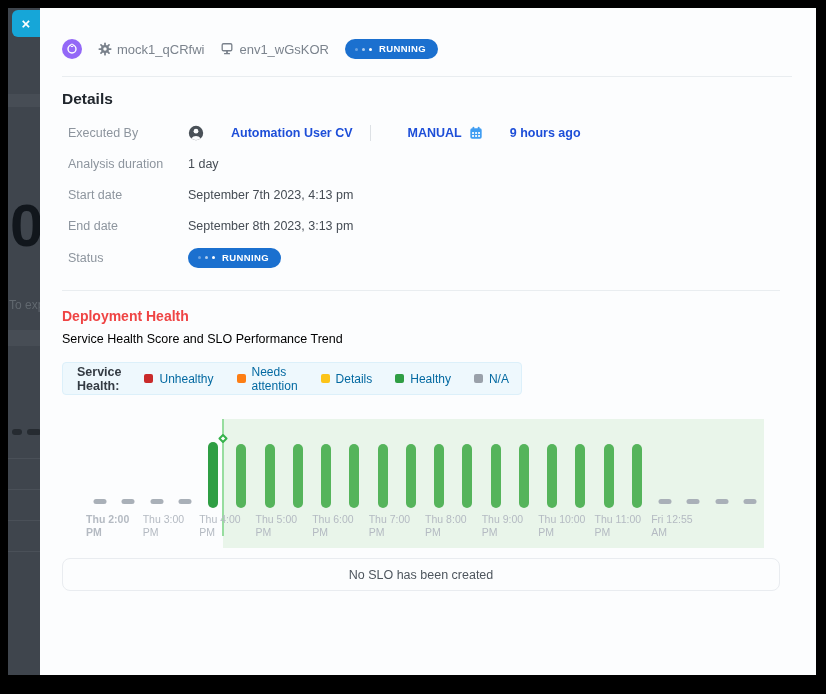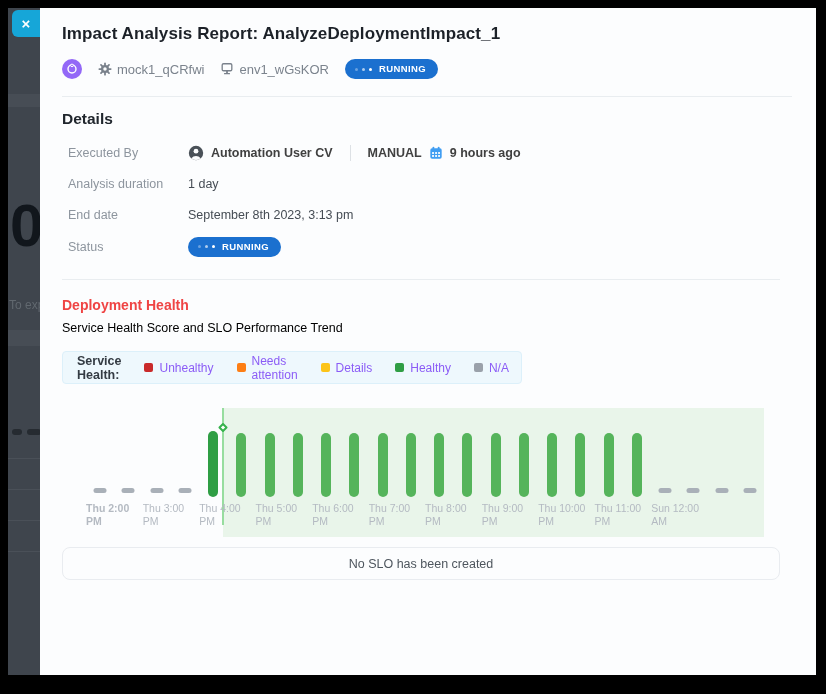--- a/index.html
+++ b/index.html
@@ -50,42 +50,42 @@
     background:#9368f7; display:flex; align-items:center; justify-content:center;
   }
   .divider { height:1px; background:#e9edf0; margin:17px 22px 0 22px; }
 
   .content { padding:13px 36px 0 22px; }
   .section-h2 { font-size:15.5px; font-weight:700; color:#20262d; margin-bottom:9px; }
 
   .detail-row { display:flex; align-items:center; min-height:31px; padding-left:6px; }
   .dlabel { width:120px; flex:none; font-size:12.5px; color:#8d959e; }
   .dvalue { font-size:12.5px; color:#454c54; display:flex; align-items:center; gap:7px; }
-  .dvalue .strong { color:#404040; font-weight:700; }
+  .dvalue .strong { color:#1d4ed8; font-weight:700;margin-left:20px; }
   .vsep { width:1px; height:16px; background:#dde1e5; margin:0 10px; }
 
   .badge {
     display:inline-flex; align-items:center; gap:2px;
     background:#1b70cf; border-radius:12px; padding:4px 12px 4px 10px;
     color:#fff; font-size:9.5px; font-weight:700; letter-spacing:.4px;
     line-height:12px; white-space:nowrap;
   }
   .badge i { width:3px; height:3px; border-radius:50%; background:#fff; display:inline-block; margin-right:2px; }
   .badge i.d1 { opacity:.35; } .badge i.d2 { opacity:.65; } .badge i.d3 { opacity:1; margin-right:5px; }
 
   .dh-h3 { font-size:14px; font-weight:700; color:#ef4444; margin-top:17px; }
   .dh-sub { font-size:12.5px; color:#000000; margin-top:8px; }
 
   .legend {
     margin-top:16px; width:460px; height:33px;
     background:#eef8fd; border:1px solid #dcf0fa; border-radius:4px;
     display:flex; align-items:center; padding:0 14px; gap:23px;
   }
   .legend-title { font-size:12.5px; font-weight:700; color:#343b43; }
-  .legend-item { display:flex; align-items:center; gap:6px; font-size:12px; color:#8b5cf6; }
+  .legend-item { display:flex; align-items:center; gap:6px; font-size:12px; color:#0369a1; }
   .swatch { width:9px; height:9px; border-radius:2px; flex:none; }
 
   
   .chart { position:relative; height:137px; margin-top:16px; }
   .plot  { position:absolute; left:24px; right:16px; top:0; bottom:0; }
   .region { position:absolute; top:8px; bottom:0; right:0; background:#e9f5ea; z-index:0; }
   .bar {
     position:absolute; bottom:40px; width:10px; border-radius:5px;
     transform:translateX(-50%); z-index:1;
   }
@@ -129,21 +129,20 @@
     <div class="bd-row" style="top:512px;"></div>
     <div class="bd-row" style="top:543px;"></div>
   </div>
 
   <div class="drawer">
     <button class="close-btn">
       <span>×</span>
     </button>
 
     <div class="drawer-header">
-      <div class="page-title">Impact Analysis Report: AnalyzeDeploymentImpact_1</div>
       <div class="meta-row">
         <span class="avatar">
           <svg width="12" height="12" viewBox="0 0 12 12">
             <circle cx="6" cy="6" r="4" fill="none" stroke="#fff" stroke-width="1.4"></circle>
             <circle cx="6" cy="2.4" r="1.3" fill="#9368f7" stroke="#fff" stroke-width="1"></circle>
           </svg>
         </span>
         <span class="meta-item">
           <svg width="14" height="14" viewBox="0 0 16 16">
             <g fill="#79818b">
@@ -201,20 +200,24 @@
               <rect x="7" y="10.4" width="2.2" height="2" fill="#fff"></rect>
               <rect x="10.4" y="10.4" width="2.2" height="2" fill="#fff"></rect>
           </svg>
           <span class="strong">9 hours ago</span>
         </span>
       </div>
 
       <div class="detail-row">
         <span class="dlabel">Analysis duration</span>
         <span class="dvalue">1 day</span>
+      </div>
+      <div class="detail-row">
+        <span class="dlabel">Start date</span>
+        <span class="dvalue">September 7th 2023, 4:13 pm</span>
       </div>
       <div class="detail-row">
         <span class="dlabel">End date</span>
         <span class="dvalue">September 8th 2023, 3:13 pm</span>
       </div>
       <div class="detail-row" style="min-height:33px;">
         <span class="dlabel">Status</span>
         <span class="badge">
           <i class="d1"></i>
             <i class="d2"></i>
@@ -320,21 +323,21 @@
             </div>
             <div class="tick" style="left: 68.75%;">
               <div>Thu 10:00</div>
               <div>PM</div>
             </div>
             <div class="tick" style="left: 77.0833%;">
               <div>Thu 11:00</div>
               <div>PM</div>
             </div>
             <div class="tick" style="left: 85.4167%;">
-              <div>Sun 12:00</div>
+              <div>Fri 12:55</div>
               <div>AM</div>
             </div>
           </div>
       </div>
 
       <div class="slo-box">
         <span>No SLO has been created</span>
       </div>
     </div>
   </div>

